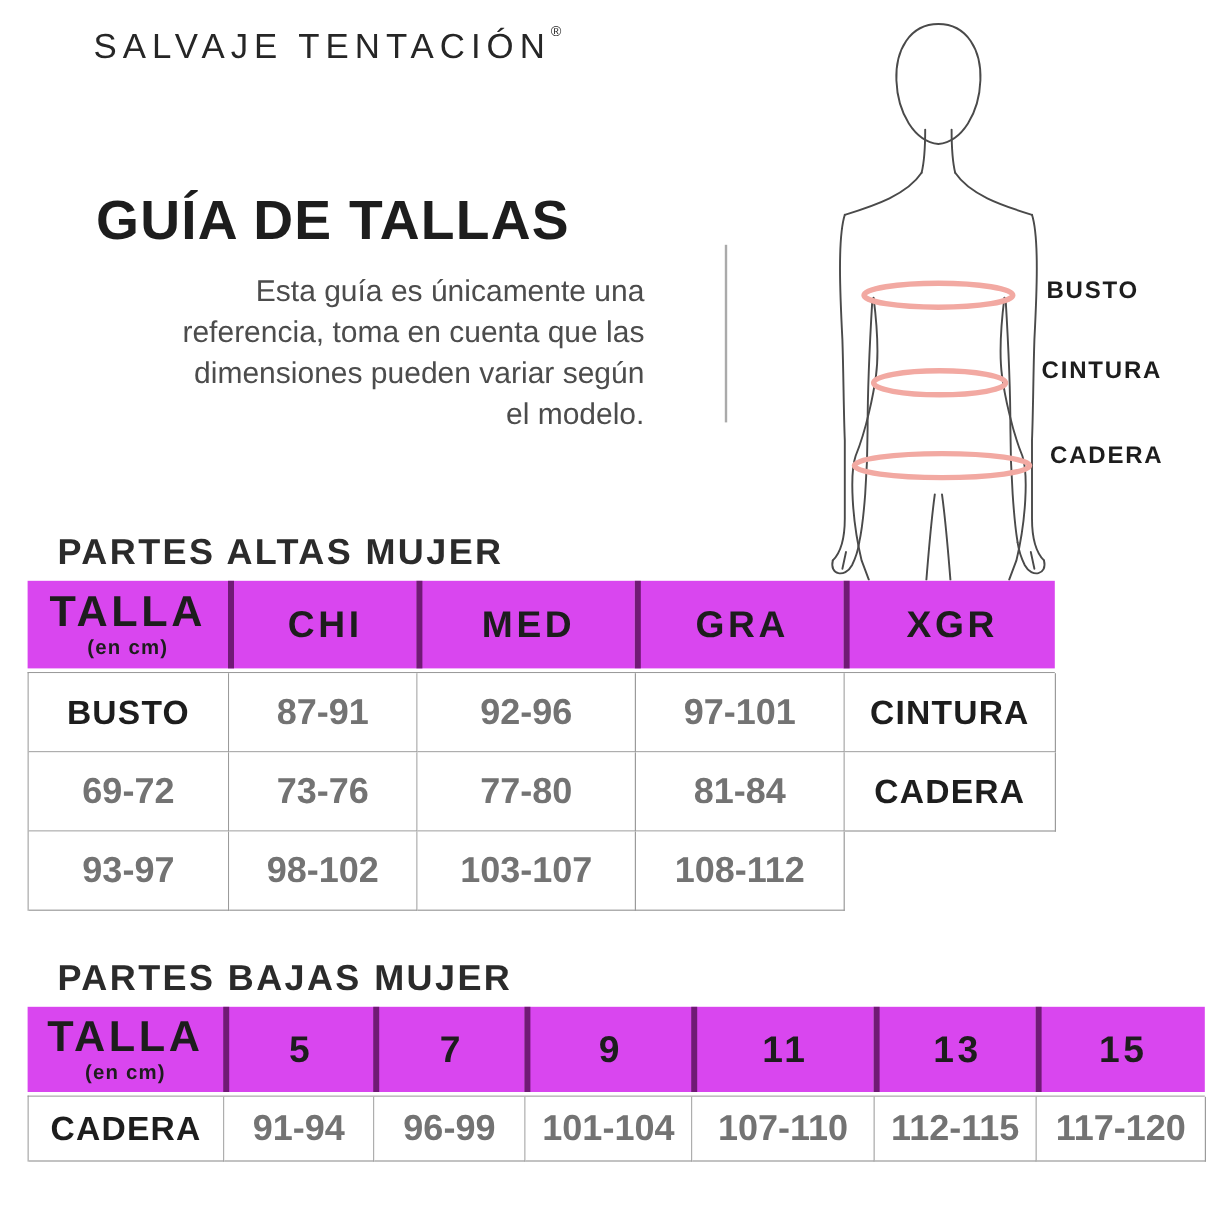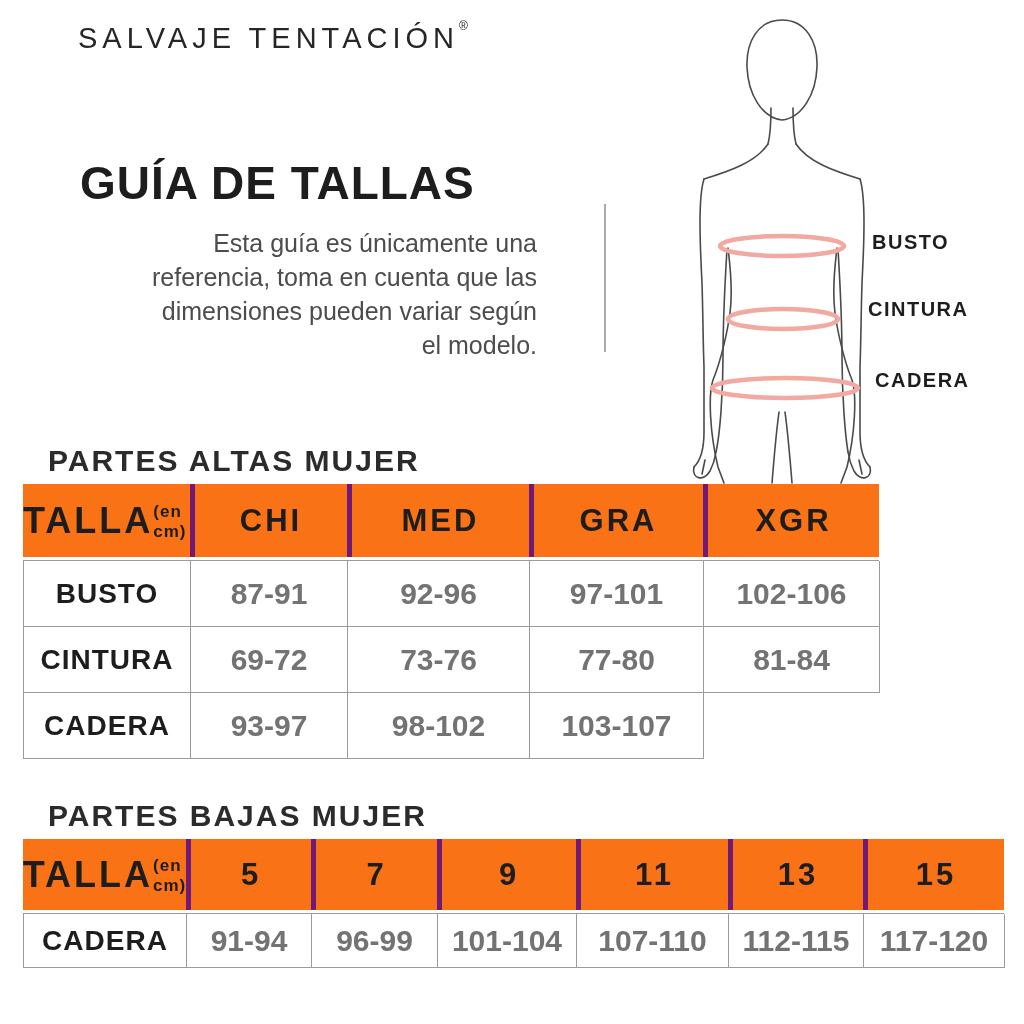--- a/index.html
+++ b/index.html
@@ -23,21 +23,21 @@
 
   
   .fig-label { font-size:20px; font-weight:700; letter-spacing:1.5px; color:#1d1d1d; white-space:nowrap; }
 
   
   .section-title { font-size:30px; font-weight:700; letter-spacing:2px; color:#2b2b2b; white-space:nowrap; }
 
   
   .thead { display:grid; }
   .tbody { display:grid; border-top:1px solid #9b9b9b; border-left:1px solid #9b9b9b; }
-  .th { background:#f97316; display:flex; align-items:center; justify-content:center; }
+  .th { background:#d946ef; display:flex; flex-direction:column; align-items:center; justify-content:center; }
   .th.gap { border-left:5px solid #701a75; }
   .td { background:#ffffff; display:flex; align-items:center; justify-content:center;
         border-right:1px solid #9b9b9b; border-bottom:1px solid #9b9b9b; }
   .th-main { font-size:36px; font-weight:600; letter-spacing:3px; color:#1d1d1d; line-height:1.0; }
   .th-sub  { font-size:17px; font-weight:600; letter-spacing:1px; color:#1d1d1d; margin-top:2px; }
   .th-col  { font-size:31px; font-weight:600; letter-spacing:3px; color:#1d1d1d; }
   .td-label{ font-size:28px; font-weight:700; letter-spacing:1px; color:#1d1d1d; }
   .td-val  { font-size:30px; font-weight:600; color:#737373; }
 
   .t1cols { grid-template-columns:167px 157px 182px 174px 176px; }
@@ -137,23 +137,20 @@
       </div>
     <div class="td">
         <span class="td-val">87-91</span>
       </div>
     <div class="td">
         <span class="td-val">92-96</span>
       </div>
     <div class="td">
         <span class="td-val">97-101</span>
       </div>
-    <div class="td">
-        <span class="td-val">102-106</span>
-      </div>
 
     <div class="td">
         <span class="td-label">CINTURA</span>
       </div>
     <div class="td">
         <span class="td-val">69-72</span>
       </div>
     <div class="td">
         <span class="td-val">73-76</span>
       </div>
@@ -168,20 +165,23 @@
         <span class="td-label">CADERA</span>
       </div>
     <div class="td">
         <span class="td-val">93-97</span>
       </div>
     <div class="td">
         <span class="td-val">98-102</span>
       </div>
     <div class="td">
         <span class="td-val">103-107</span>
+      </div>
+    <div class="td">
+        <span class="td-val">108-112</span>
       </div>
   </div>
 
   <div class="abs section-title" style="left:48px; top:799px;">PARTES BAJAS MUJER</div>
 
   <div class="abs thead t2cols t2head">
     <div class="th">
       <span class="th-main">TALLA</span>
       <span class="th-sub">(en cm)</span>
     </div>

